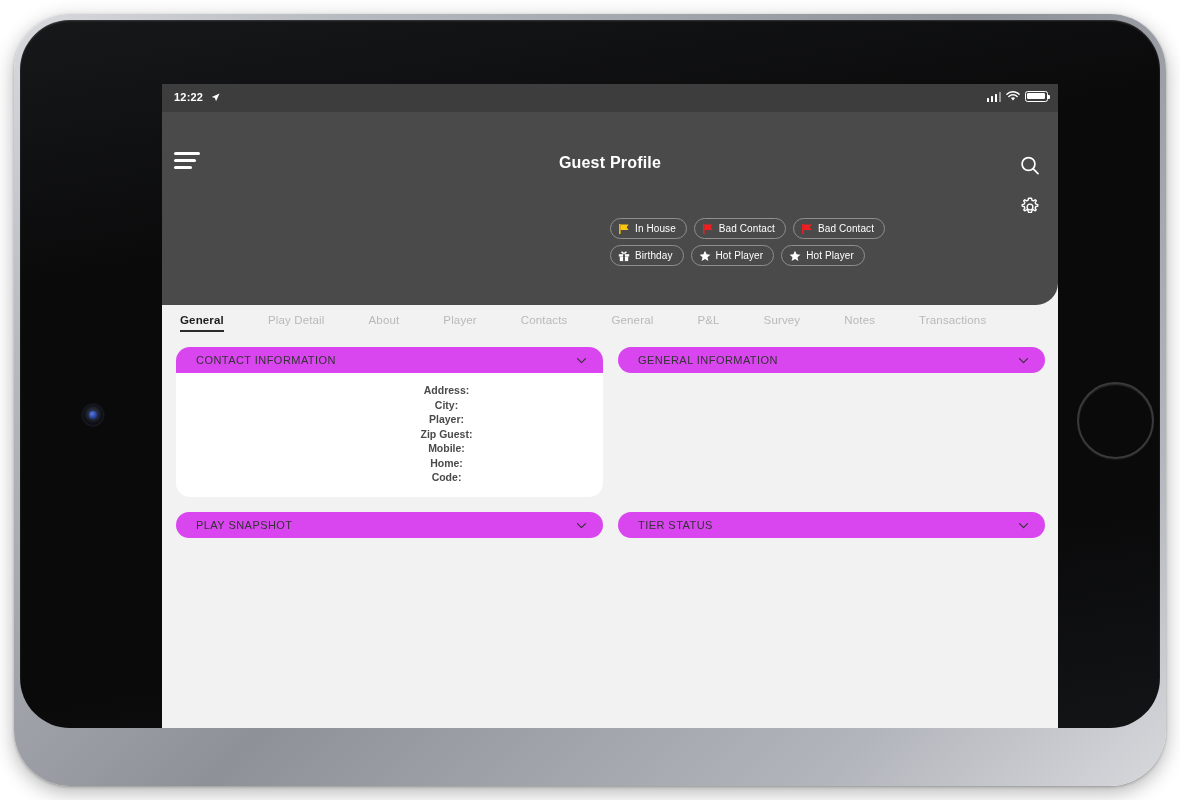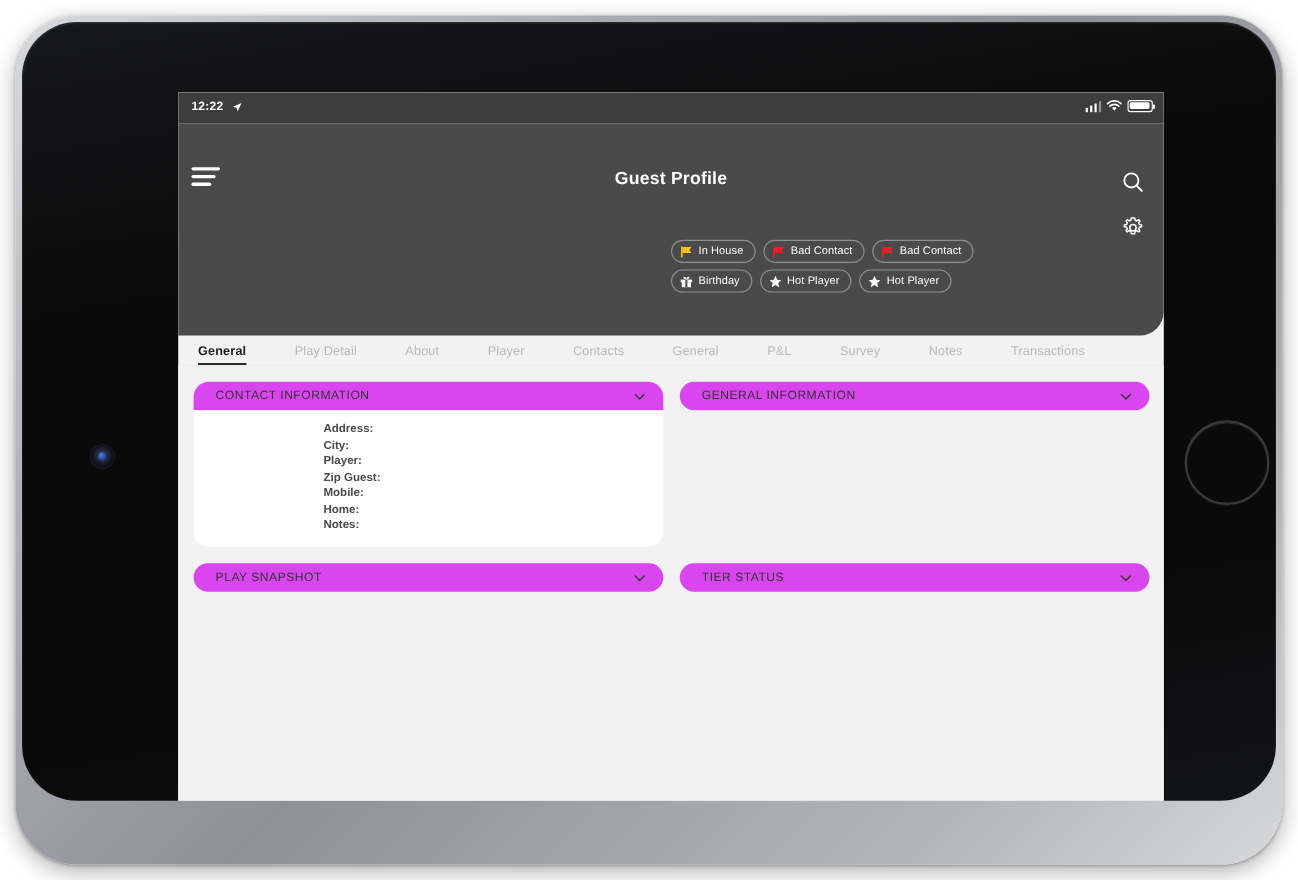--- a/index.html
+++ b/index.html
@@ -296,20 +296,21 @@
   .field-list {
     margin-left: 118px;
   }
   .field-row {
     font-size: 10.5px;
     color: #4a4a4a;
     font-weight: bold;
     line-height: 14.5px;
     display: flex;
     gap: 4px;
+    justify-content: center;
   }
   .field-value { font-weight: normal; color: #4a4a4a; }
 
   .chev { width: 11px; height: 11px; display:block; }
 </style>
 </head>
 <body>
 
 <div id="device-frame">
   <div id="device-body">
@@ -464,21 +465,21 @@
               </div>
               <div class="field-row">
                 <span>Mobile:</span>
                 <span class="field-value"></span>
               </div>
               <div class="field-row">
                 <span>Home:</span>
                 <span class="field-value"></span>
               </div>
               <div class="field-row">
-                <span>Notes:</span>
+                <span>Code:</span>
                 <span class="field-value"></span>
               </div>
             </div>
           </div>
         </div>
 
         <div class="panel" style="left:456px; top:15px; width:427px;">
           <div class="panel-header pill">
             <span>GENERAL INFORMATION</span>
             <svg class="chev" viewBox="0 0 12 12">

